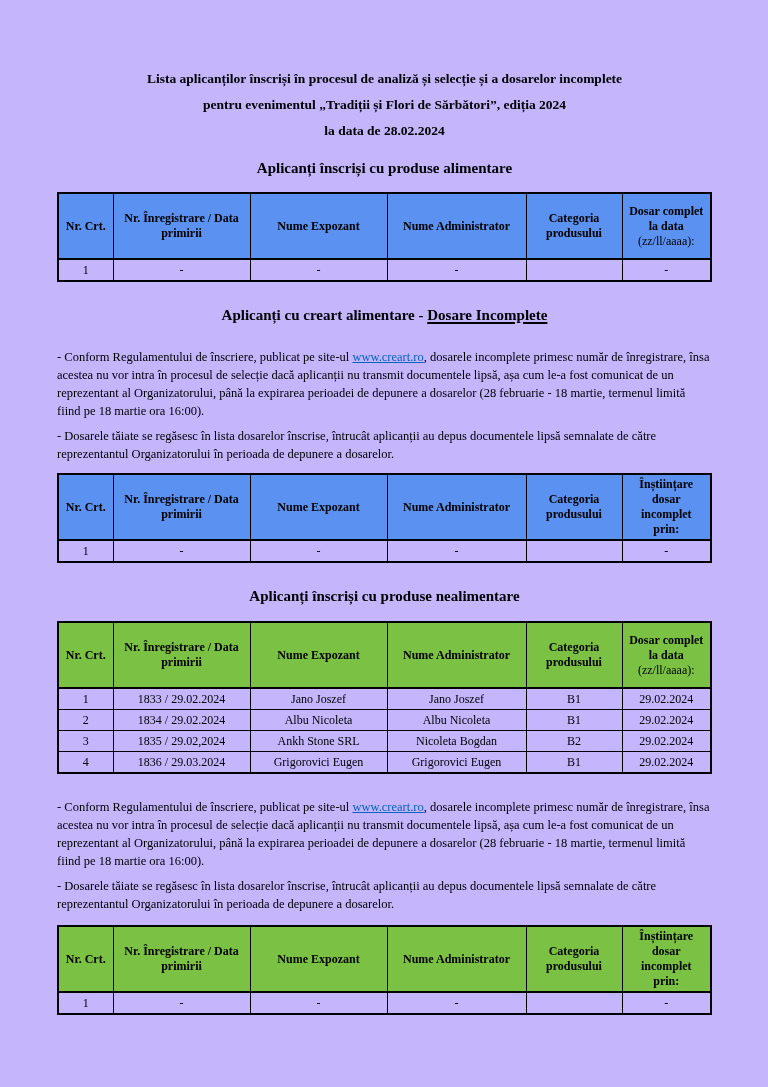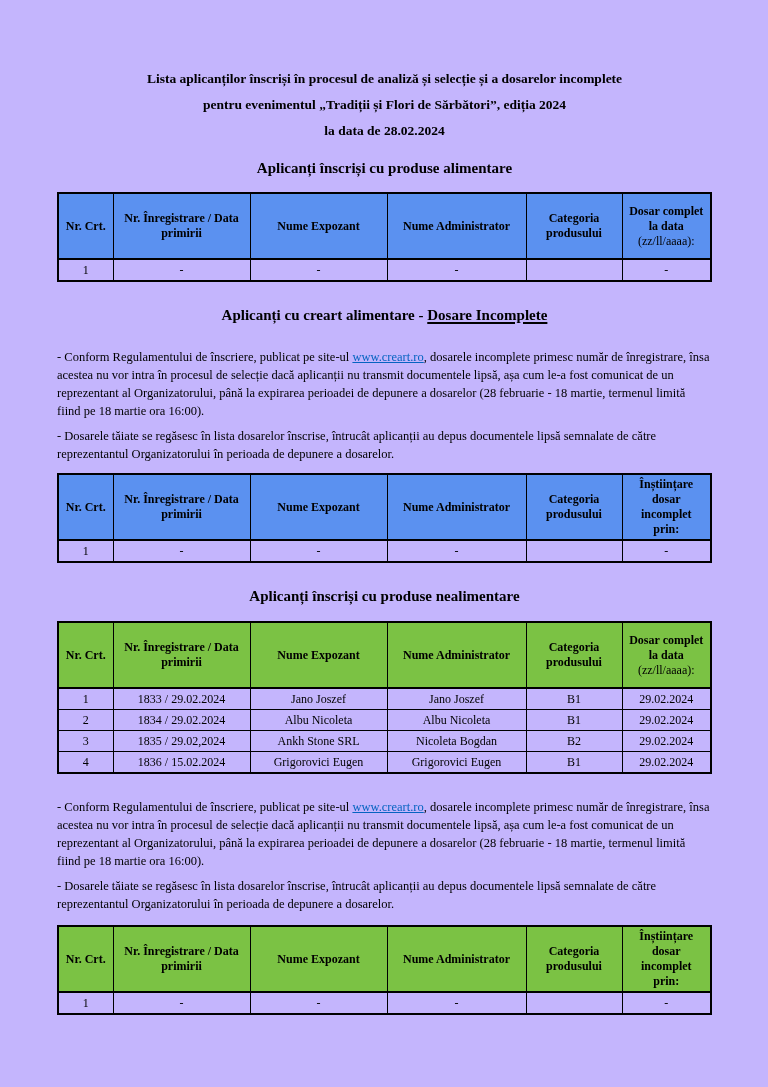--- a/index.html
+++ b/index.html
@@ -212,21 +212,21 @@
           <tr>
             <td>3</td>
             <td>1835 / 29.02,2024</td>
             <td>Ankh Stone SRL</td>
             <td>Nicoleta Bogdan</td>
             <td>B2</td>
             <td>29.02.2024</td>
           </tr>
           <tr>
             <td>4</td>
-            <td>1836 / 15.02.2024</td>
+            <td>1836 / 29.03.2024</td>
             <td>Grigorovici Eugen</td>
             <td>Grigorovici Eugen</td>
             <td>B1</td>
             <td>29.02.2024</td>
           </tr>
         </tbody>
     </table>
 
 
     <div class="note">

